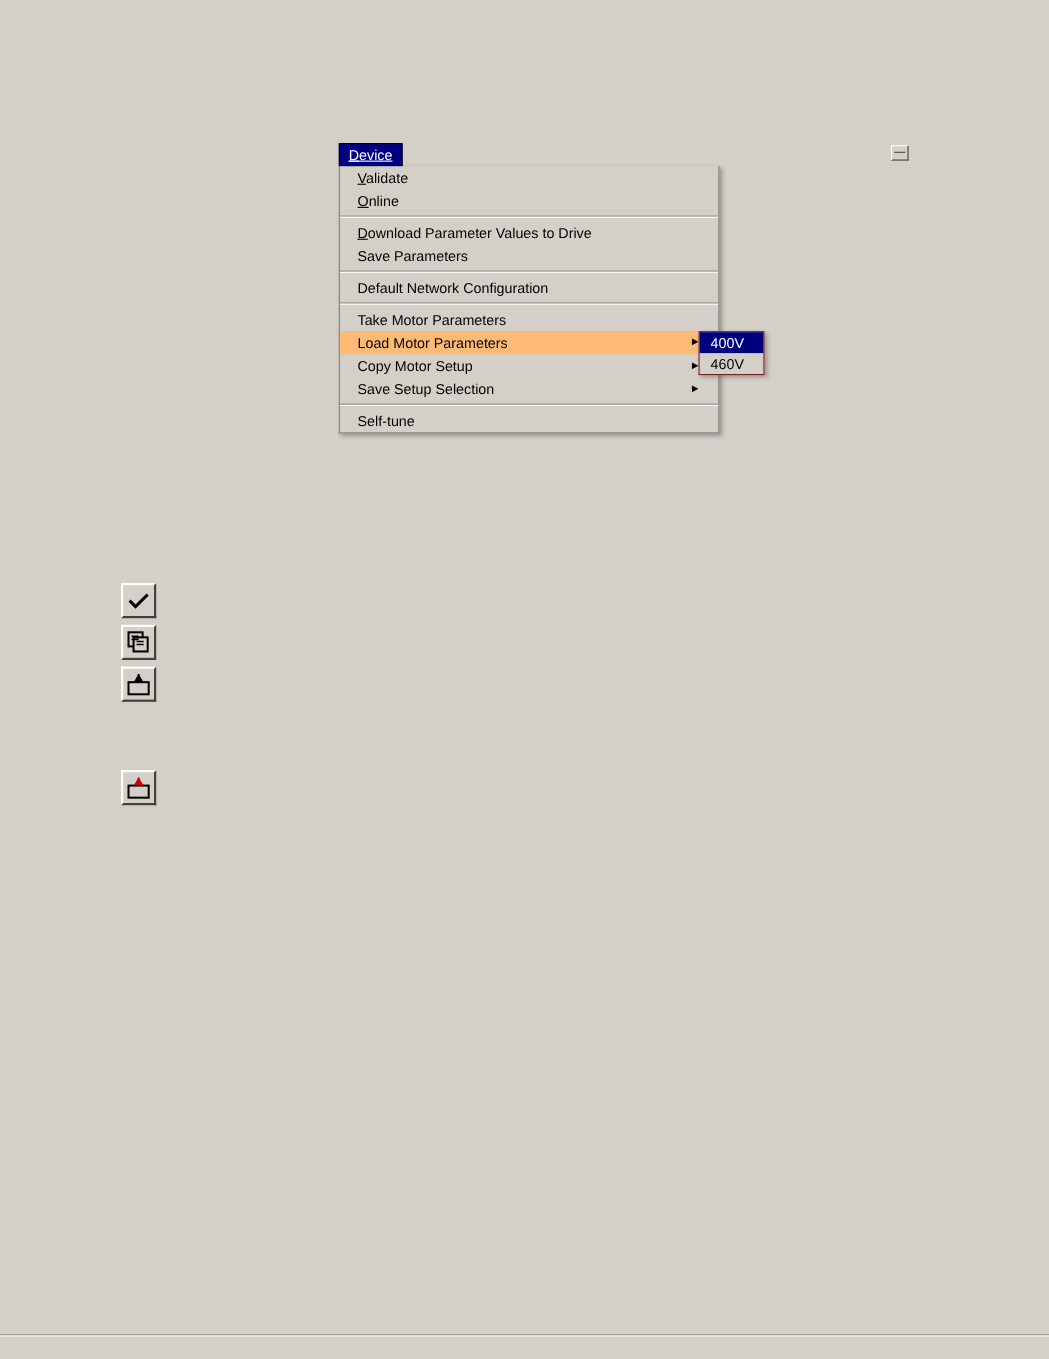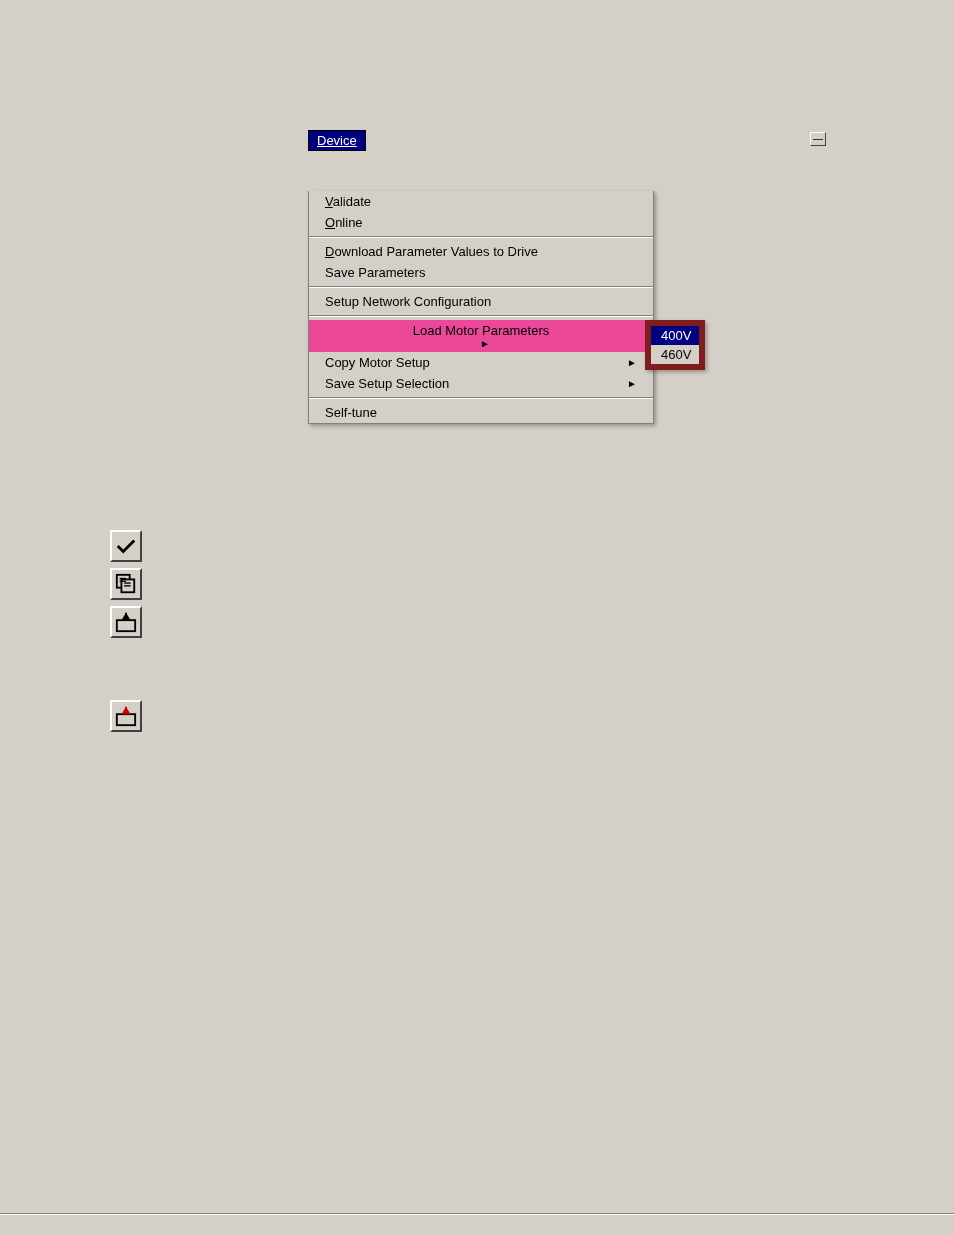--- a/index.html
+++ b/index.html
@@ -37,21 +37,20 @@
       text-decoration: underline;
     }
 
     
     .dropdown {
       background: #d4d0c8;
       border: 1px solid #808080;
       border-top: none;
       width: 346px;
       box-shadow: 2px 2px 4px rgba(0,0,0,0.3);
-      margin-top: 40px;
     }
 
     .menu-item {
       padding: 3px 16px;
       cursor: default;
       white-space: nowrap;
       position: relative;
       display: flex;
       align-items: center;
       justify-content: space-between;
@@ -72,24 +71,24 @@
       margin-left: 8px;
     }
 
     
     .submenu-wrapper {
       position: relative;
     }
 
     .submenu {
       position: absolute;
-      left: 336px;
+      left: 326px;
       top: 0;
       background: #d4d0c8;
-      border: 6px solid #7f1d1d;
+      border: 1px solid #7f1d1d;
       box-shadow: 2px 2px 4px rgba(0,0,0,0.3);
       width: 60px;
       z-index: 100;
     }
 
     .submenu-item {
       padding: 2px 10px;
       cursor: default;
       white-space: nowrap;
     }
@@ -192,28 +191,31 @@
 
     <div class="menu-item">
       <span>Save Parameters</span>
     </div>
 
 
     <div class="menu-separator"></div>
 
 
     <div class="menu-item">
-      <span>Setup Network Configuration</span>
-    </div>
-
-    <div class="menu-separator"></div>
-
-
-
-    <div class="menu-item submenu-wrapper" style="background: #ec4899; flex-direction: column;">
+      <span>Default Network Configuration</span>
+    </div>
+
+    <div class="menu-separator"></div>
+
+
+    <div class="menu-item">
+      <span>Take Motor Parameters</span>
+    </div>
+
+    <div class="menu-item submenu-wrapper" style="background: #fdba74;">
       <span>Load Motor Parameters</span>
       <span class="arrow">►</span>
 
       <div class="submenu">
         <div class="submenu-item highlighted">400V</div>
         <div class="submenu-item">460V</div>
       </div>
     </div>
 
     <div class="menu-item">

